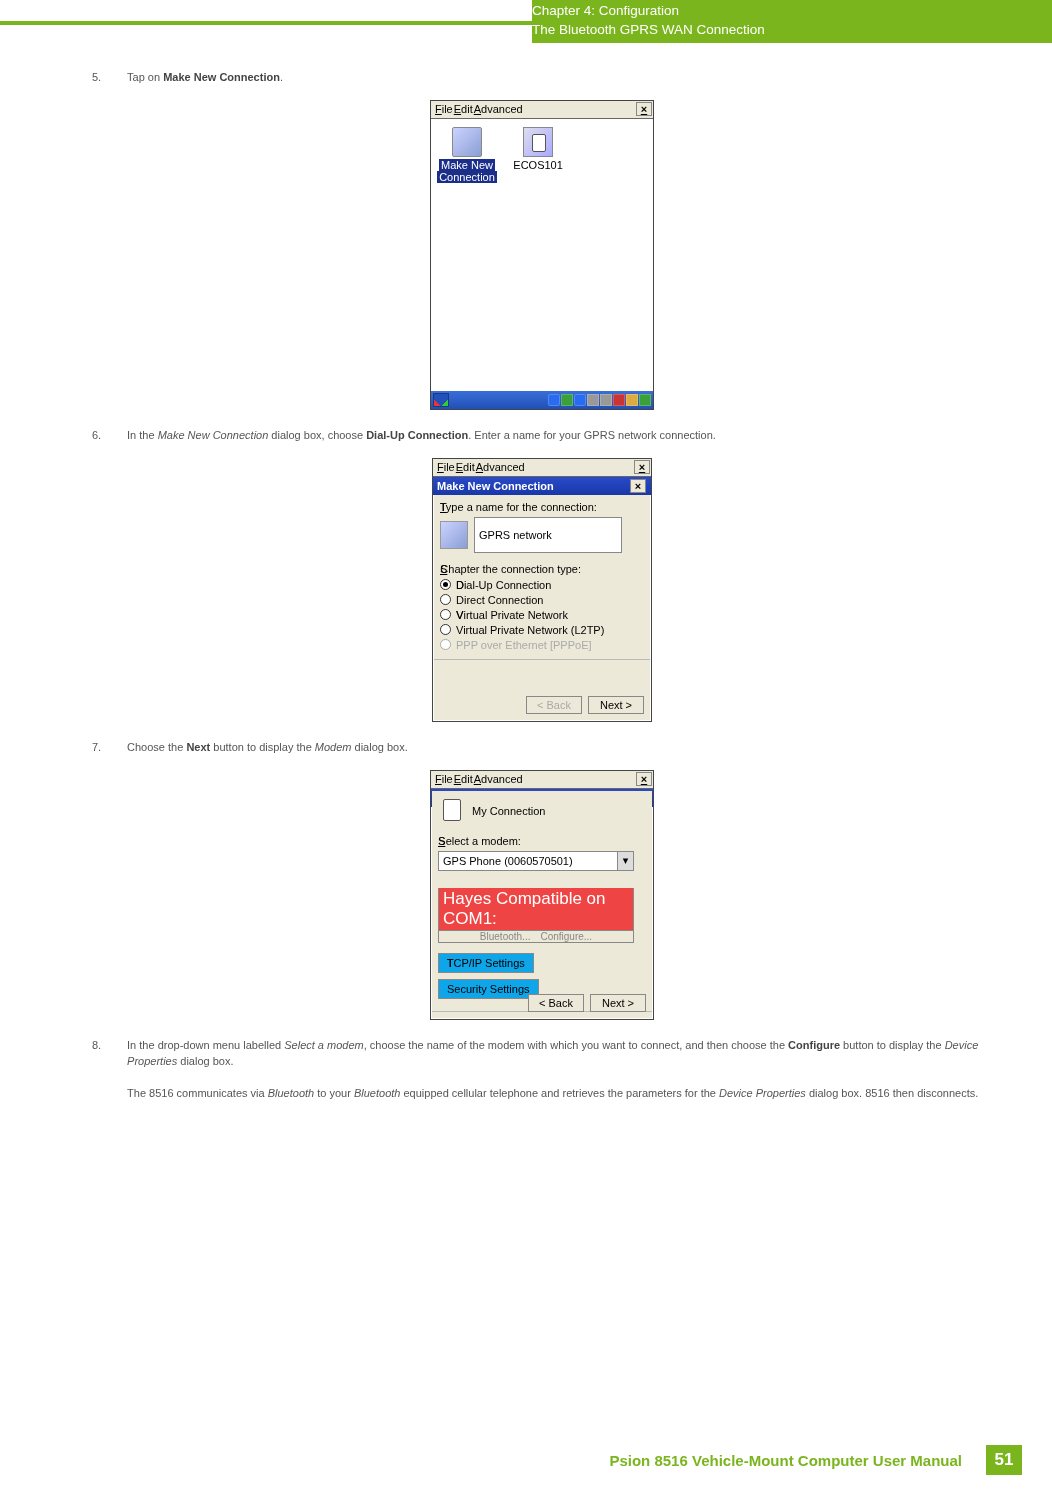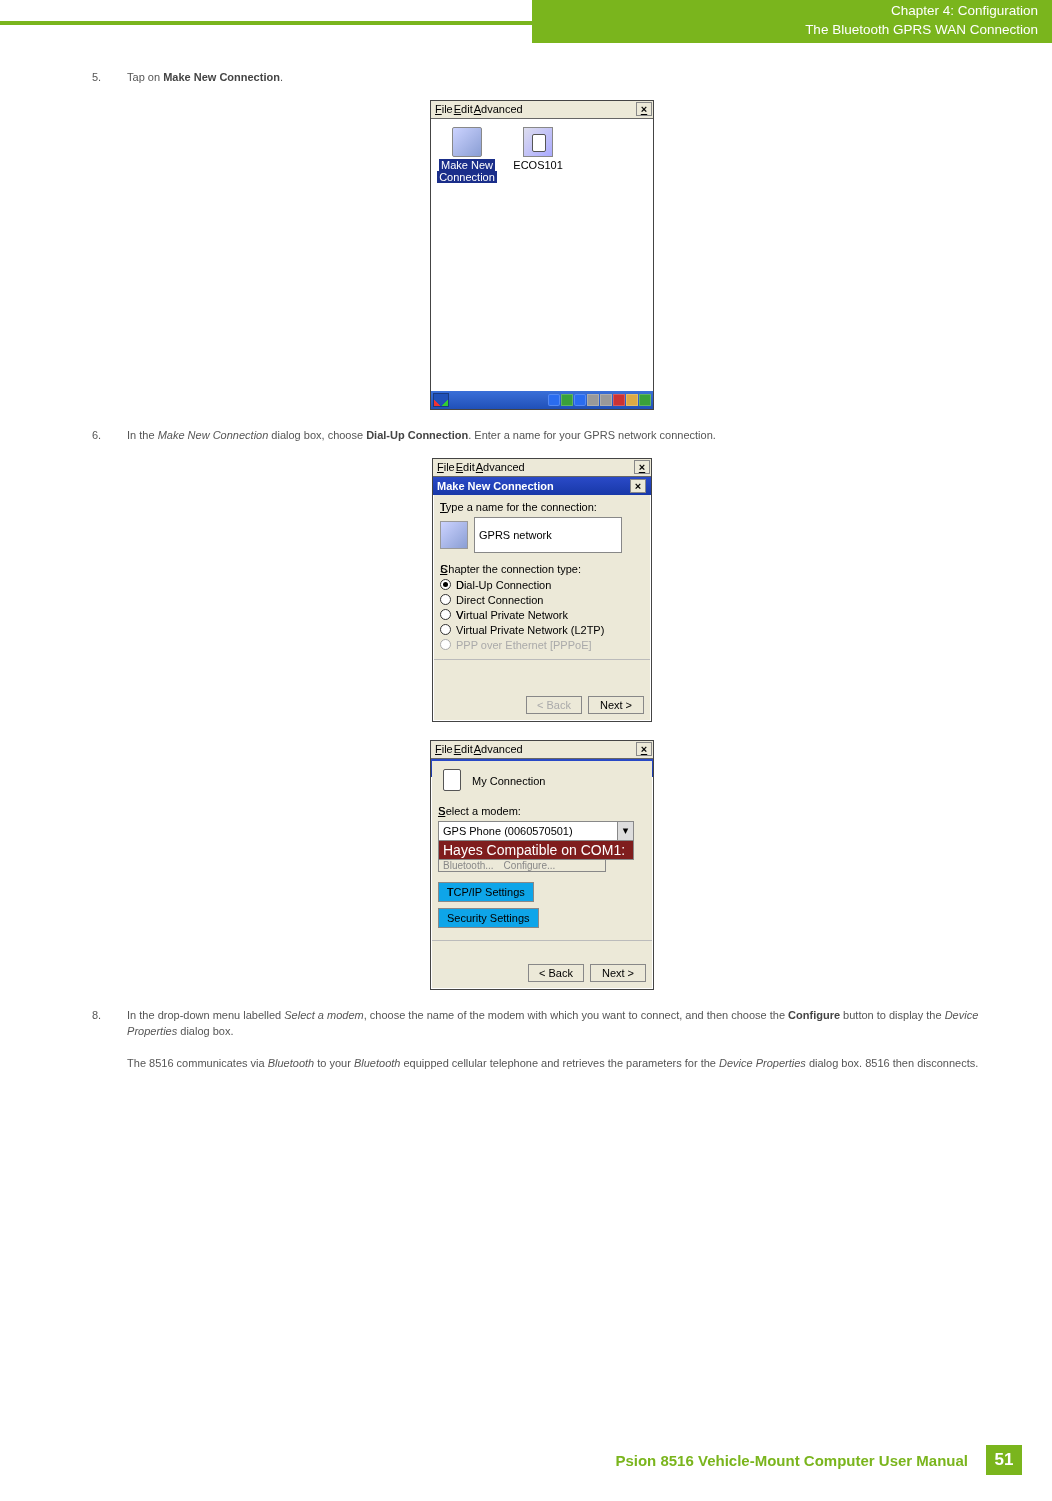--- a/index.html
+++ b/index.html
@@ -11,21 +11,21 @@
       position: relative;
       color: #555;
     }
     .header-bar {
       position: absolute;
       top: 0; right: 0;
       width: 520px;
       height: 43px;
       background: #7ab51d;
       color: #fff;
-      text-align: right;
+      text-align: left;
       padding: 2px 14px 0 0;
       font-size: 13.5px;
       line-height: 1.4;
     }
     .header-line { height: 4px; background: #7ab51d; position: absolute; top: 21px; left: 0; right: 520px; }
     .content {
       position: absolute;
       top: 70px;
       left: 92px;
       right: 60px;
@@ -215,40 +215,40 @@
       width: 196px; height: 20px;
       display: flex; align-items: center; justify-content: space-between;
       padding-left: 4px; font-size: 11px; margin-bottom: 0;
     }
     .select-arrow {
       width: 16px; height: 18px; background: #ddd;
       border-left: 1px solid #888;
       text-align: center; line-height: 16px;
     }
     .select-dropdown {
-      background: #7f1d1d; color: #fff;
-      font-size: 14px; padding: 1px 4px;
+      background: #ef4444; color: #fff;
+      font-size: 17px; padding: 1px 4px;
       width: 196px;
-      border: 1px solid #888; border-top: none;
-    }
-    .btn-row-under { font-size: 10px; color: #888; padding: 0 4px; display:flex; gap:10px; width:168px; border:1px solid #888; border-top:none; background:#ece9d8;}
+      border: 1px solid #888; border-top: none; margin-top: 17px;
+    }
+    .btn-row-under { font-size: 10px; color: #888; padding: 0 4px; display:flex; gap:10px; width:196px; border:1px solid #888; border-top:none; background:#ece9d8;justify-content:center;}
     .cfg-btn {
       border: 1px solid #888; background: #0ea5e9;
       font-size: 11px; font-weight: normal;
       padding: 3px 8px; margin-top: 10px;
       display: inline-block;
     }
     
     .footer {
       position: absolute;
       bottom: 26px;
       right: 30px;
       display: flex;
       align-items: center;
-      gap: 18px;
+      gap: 24px;
     }
     .footer-text {
       color: #7ab51d;
       font-weight: 700;
       font-size: 15px;
     }
     .pagenum {
       background: #7ab51d;
       color: #fff;
       font-weight: 700;
@@ -358,20 +358,26 @@
           </div>
         <div class="dlg-sep"></div>
         <div class="dlg-btns">
           <div class="dlg-btn disabled">&lt; Back</div>
           <div class="dlg-btn">Next &gt;</div>
         </div>
       </div>
     </div>
   </div>
 
+  <div class="step">
+    <span class="step-num">7.</span>
+    <span class="step-body">
+      <span>Choose the </span><span class="bold">Next</span><span> button to display the </span><span class="italic">Modem</span><span> dialog box.</span>
+    </span>
+  </div>
 
   <div class="screenshot-wrap">
     <div class="ss ss3">
       <div class="menubar">
         <span>File</span>
         <span>Edit</span>
         <span>Advanced</span>
         <span class="close-x">×</span>
       </div>
       <div class="win-titlebar">

